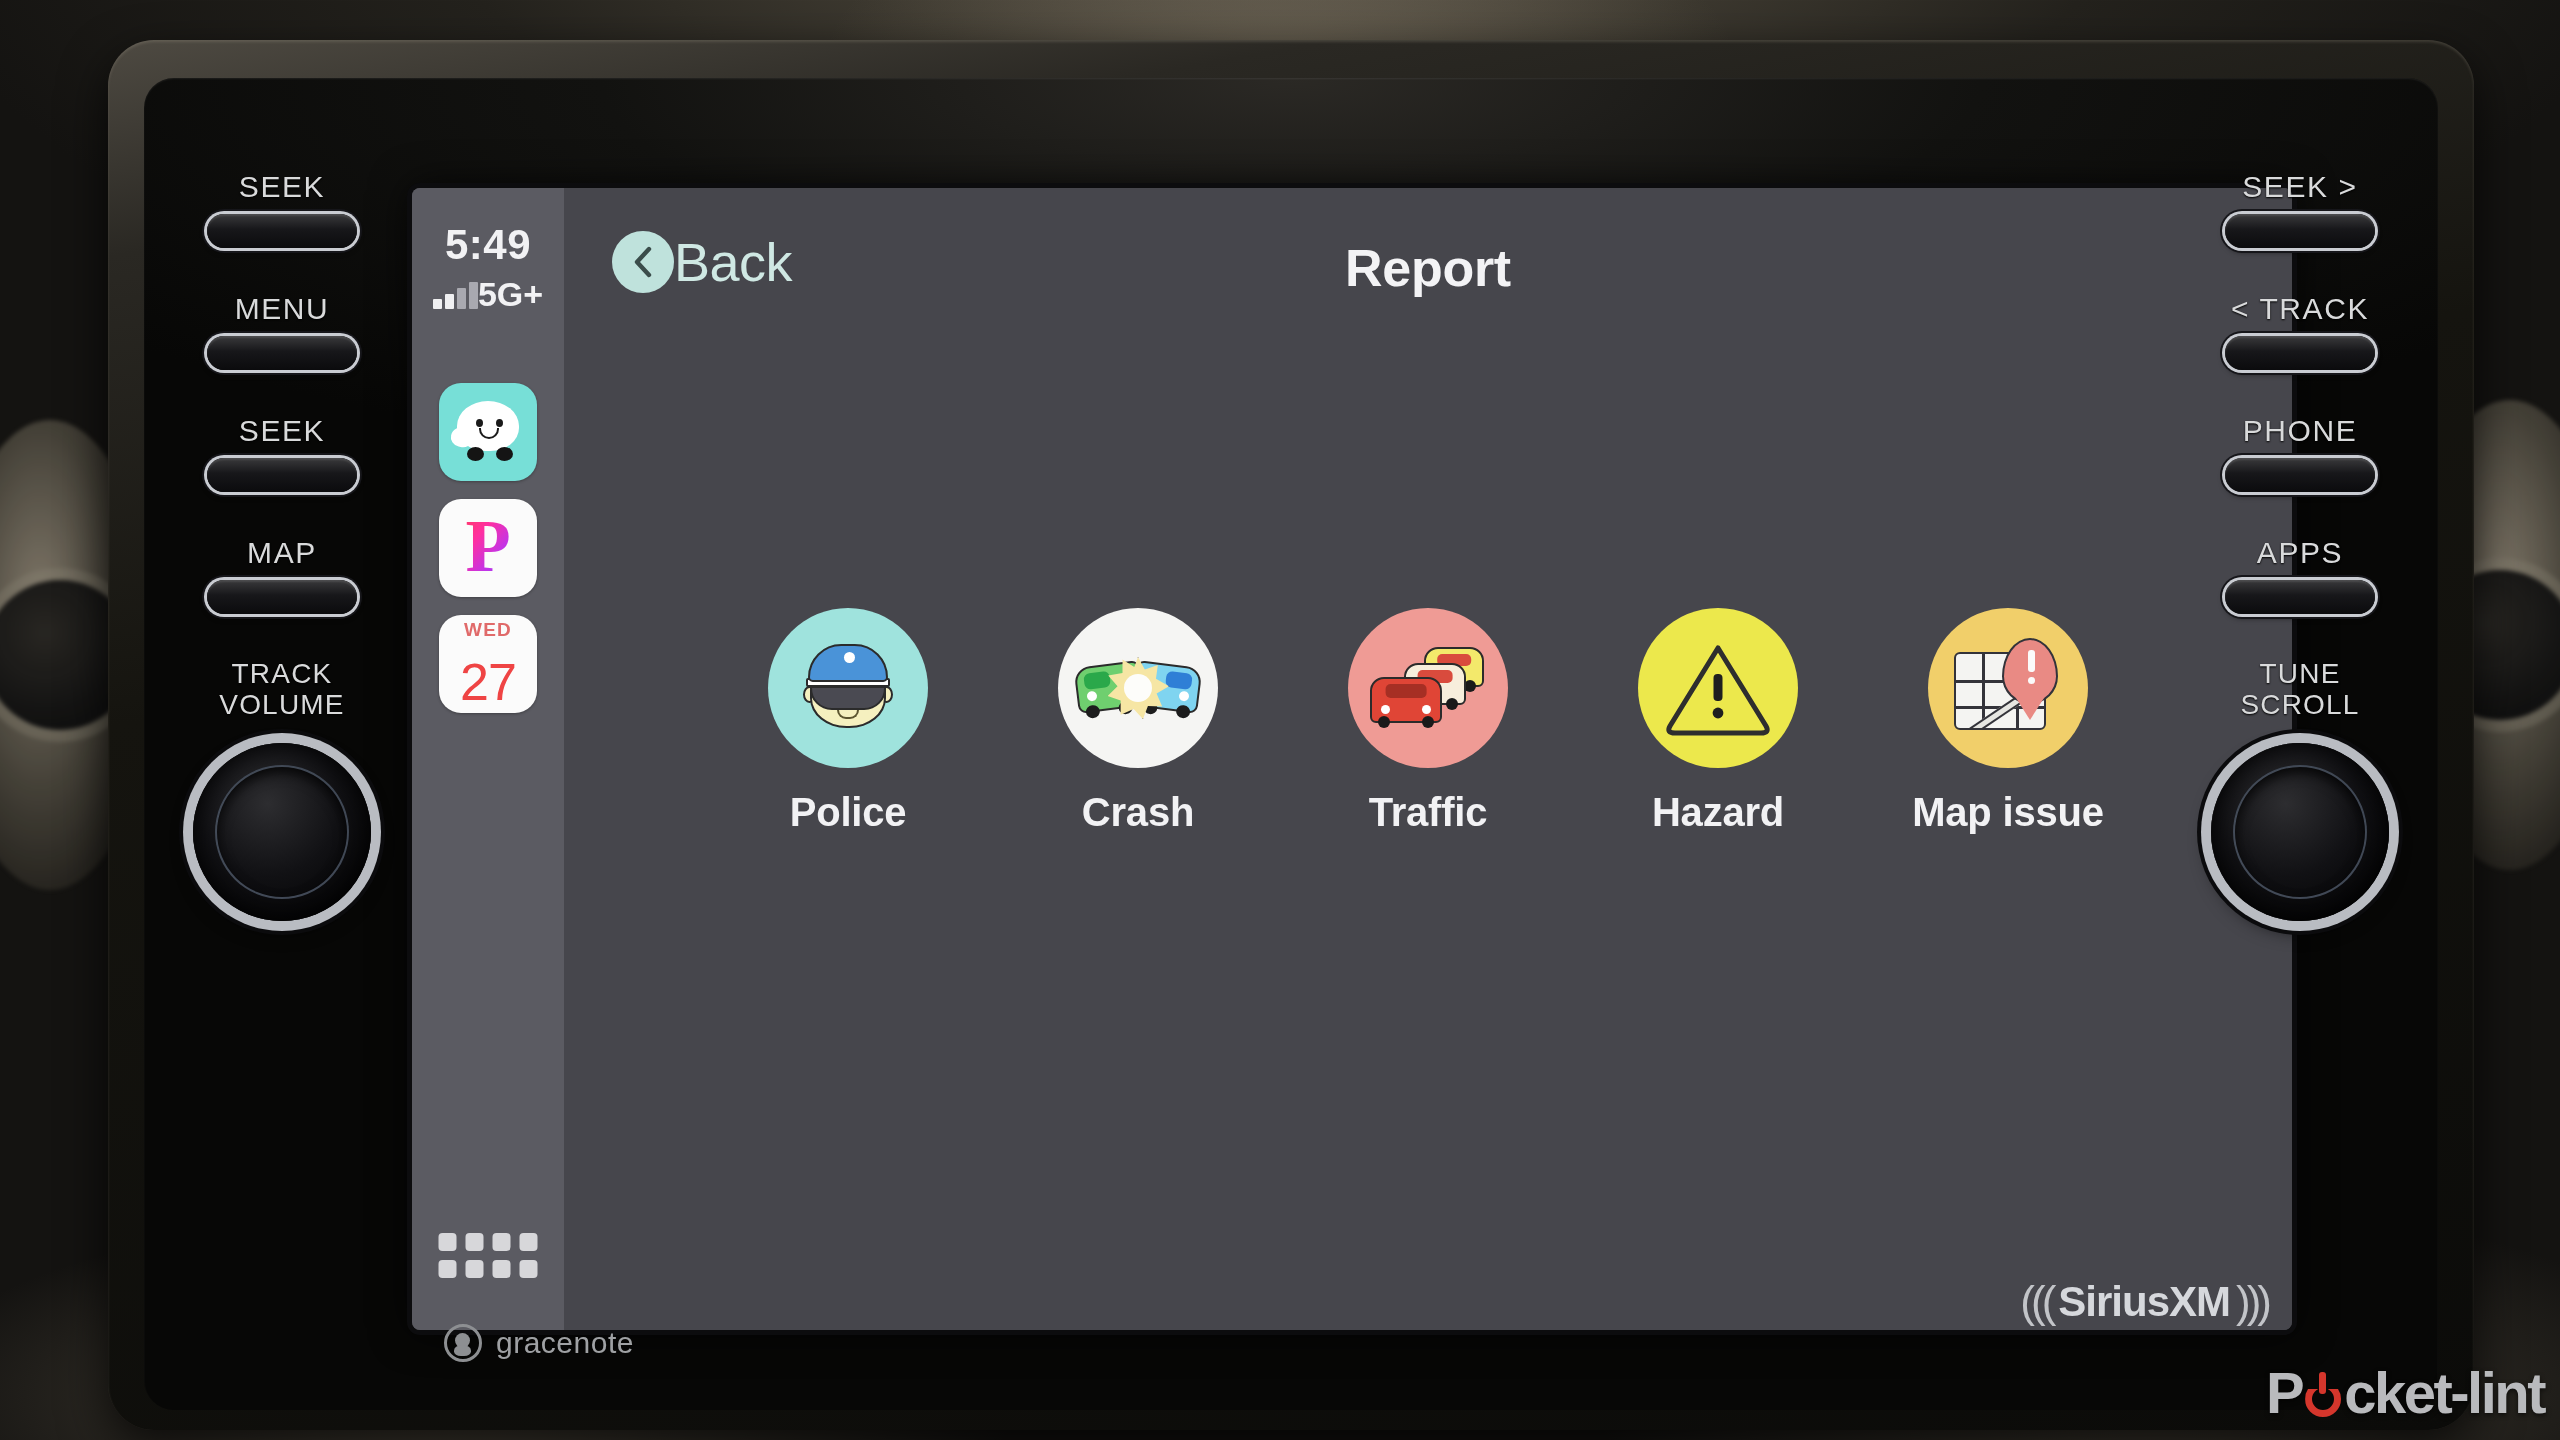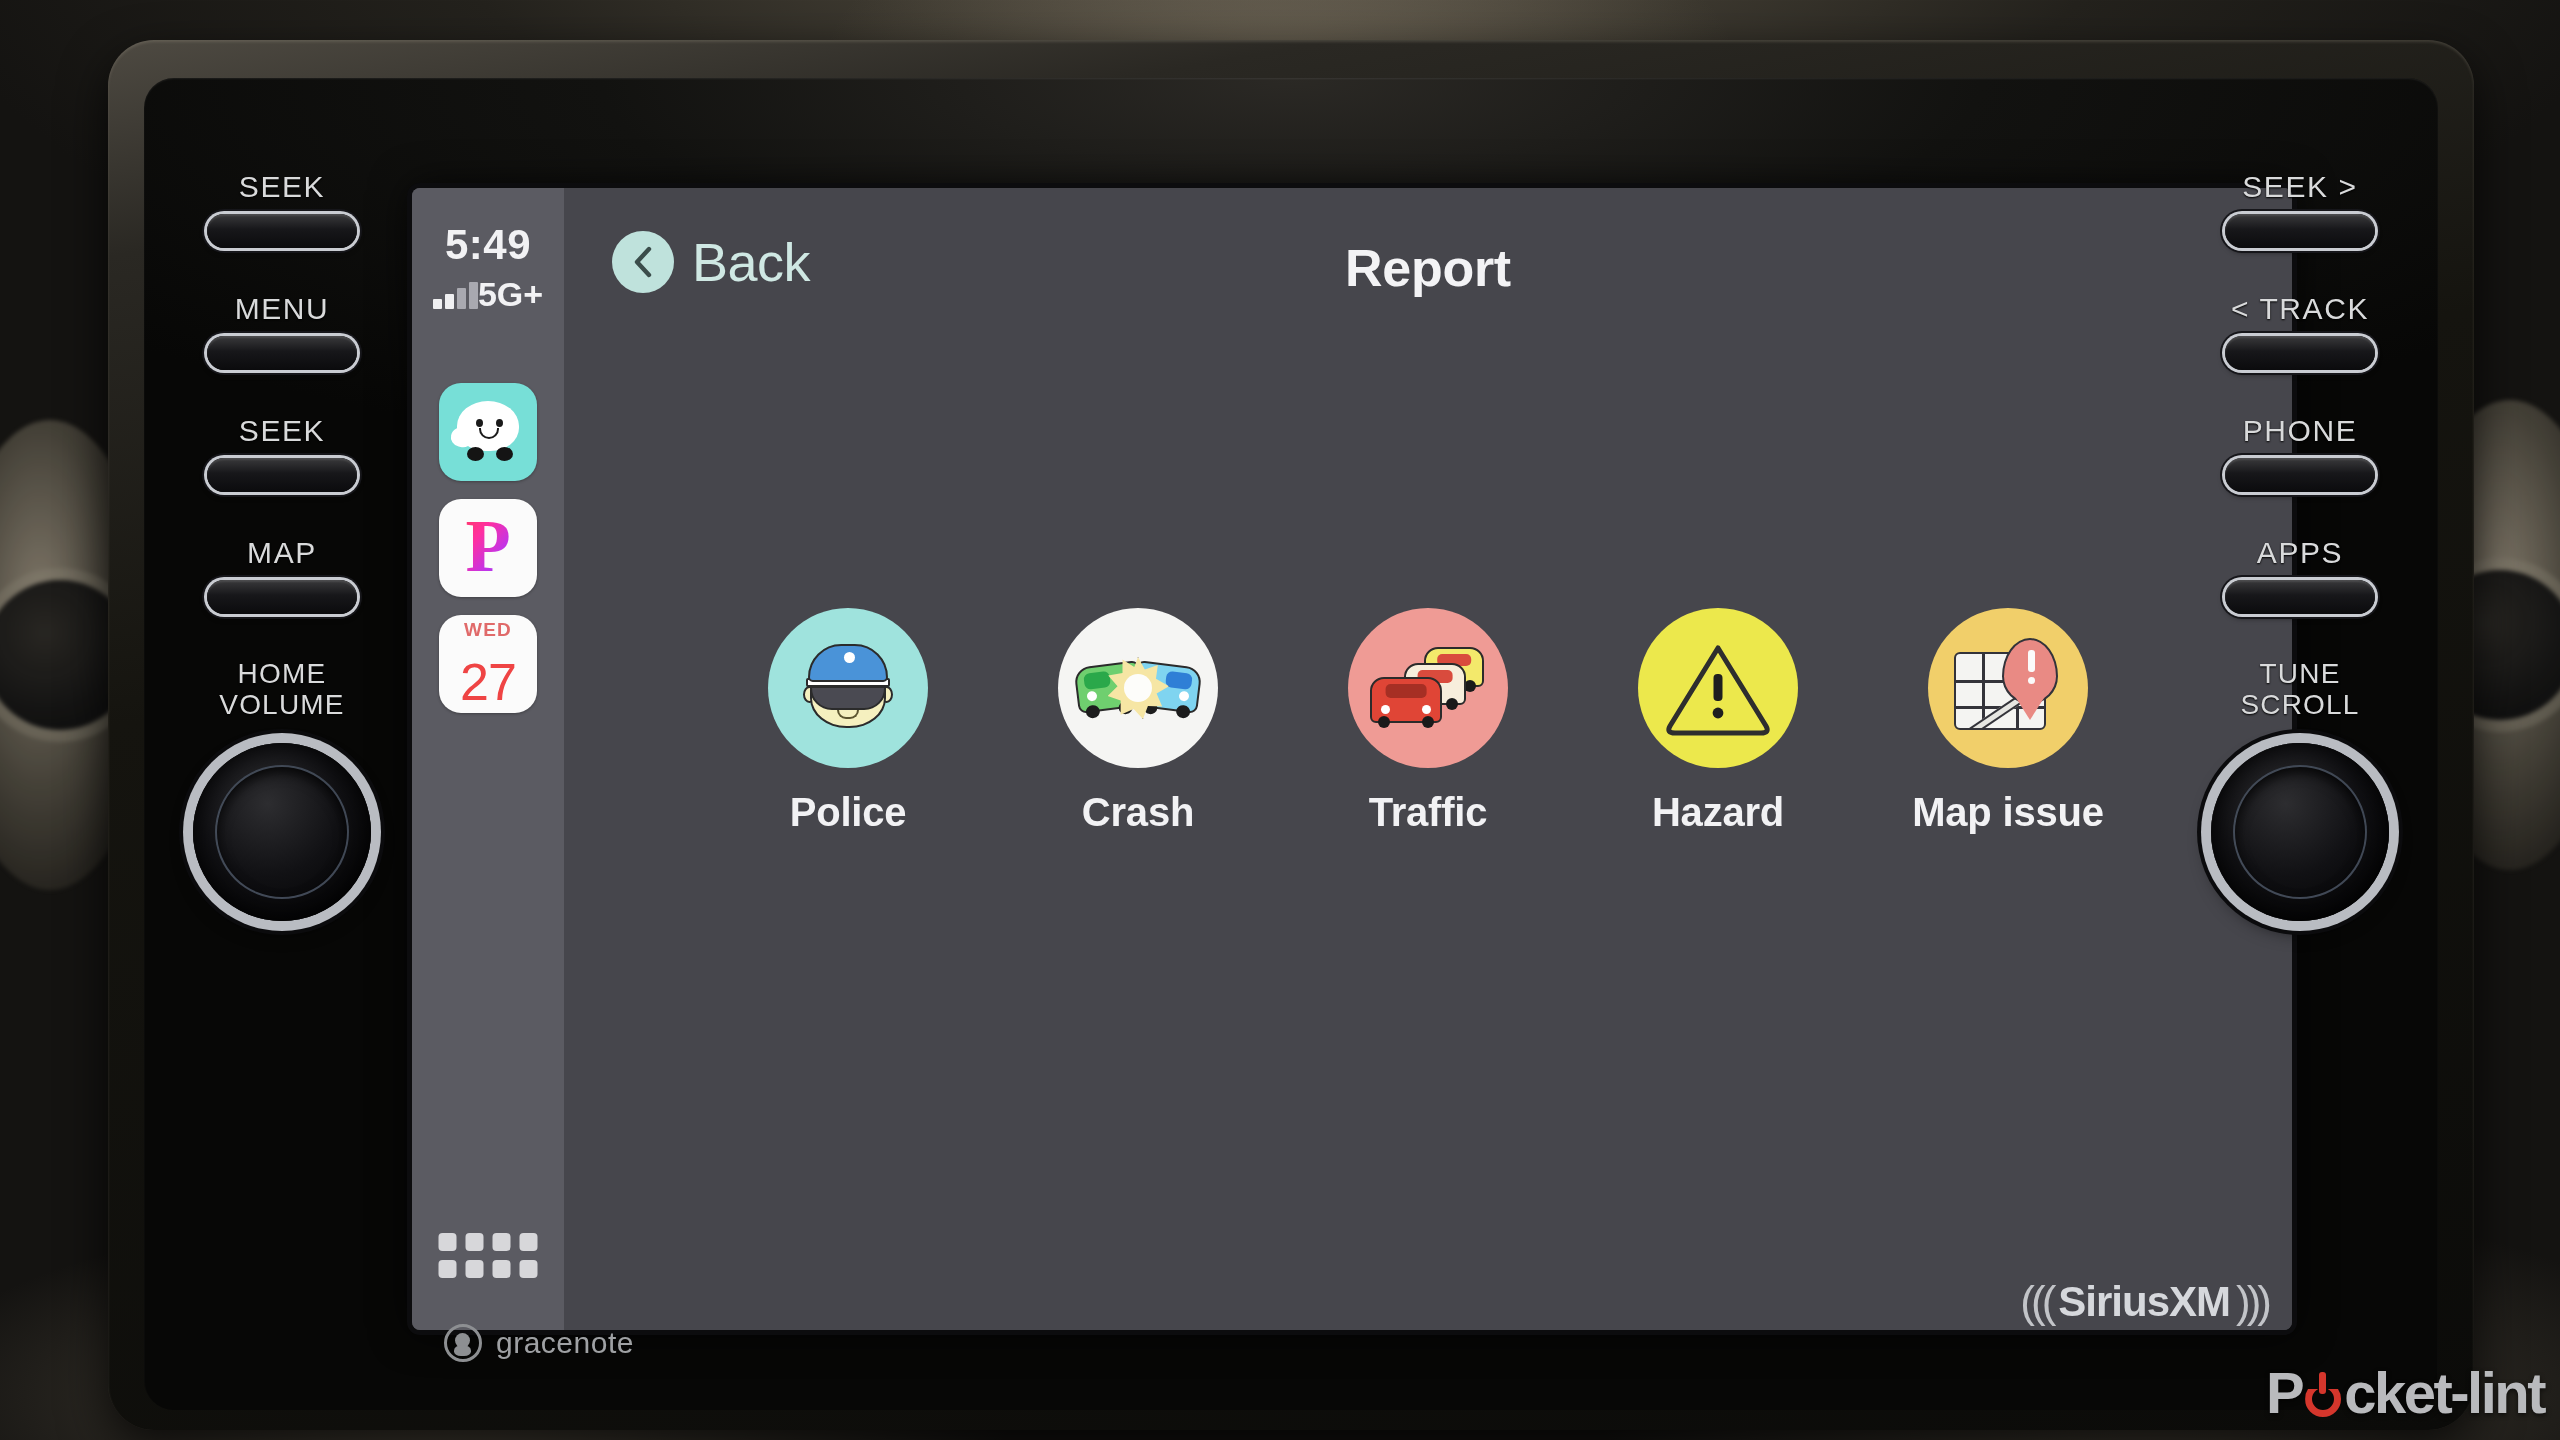--- a/index.html
+++ b/index.html
@@ -206,21 +206,21 @@
   .grid-btn span { display:block; width:18px; height:18px; border-radius:4px; background:#d7d7da; }
 
   
   #cp-main { flex:1; position:relative; background:#46464c; z-index:1; }
 
   #cp-topbar {
     position:absolute; left:0; right:0; top:0; height:148px;
     display:flex; align-items:center;
   }
   #back-btn {
-    display:flex; align-items:center; gap:18px;
+    display:flex; align-items:center; 
     margin-left:48px; cursor:pointer;
   }
   .back-circle {
     width:62px; height:62px; border-radius:50%;
     background:#bfe2dc; display:flex; align-items:center; justify-content:center;
   }
   .back-circle svg { display:block; }
   .back-text { color:#cfe8e3; font-size:54px; font-weight:500; letter-spacing:-.5px; }
 
   #page-title-el {
@@ -411,21 +411,21 @@
         <div class="key-btn"></div>
       </div>
       <div class="key">
         <div class="key-label">SEEK</div>
         <div class="key-btn"></div>
       </div>
       <div class="key">
         <div class="key-label">MAP</div>
         <div class="key-btn"></div>
       </div>
-      <div class="knob-label">HOME</div>
+      <div class="knob-label">TRACK</div>
       <div class="knob-label">VOLUME</div>
       <div class="knob"></div>
     </div>
 
     <div class="keycol right">
       <div class="key">
         <div class="key-label">SEEK &gt;</div>
         <div class="key-btn"></div>
       </div>
       <div class="key">

